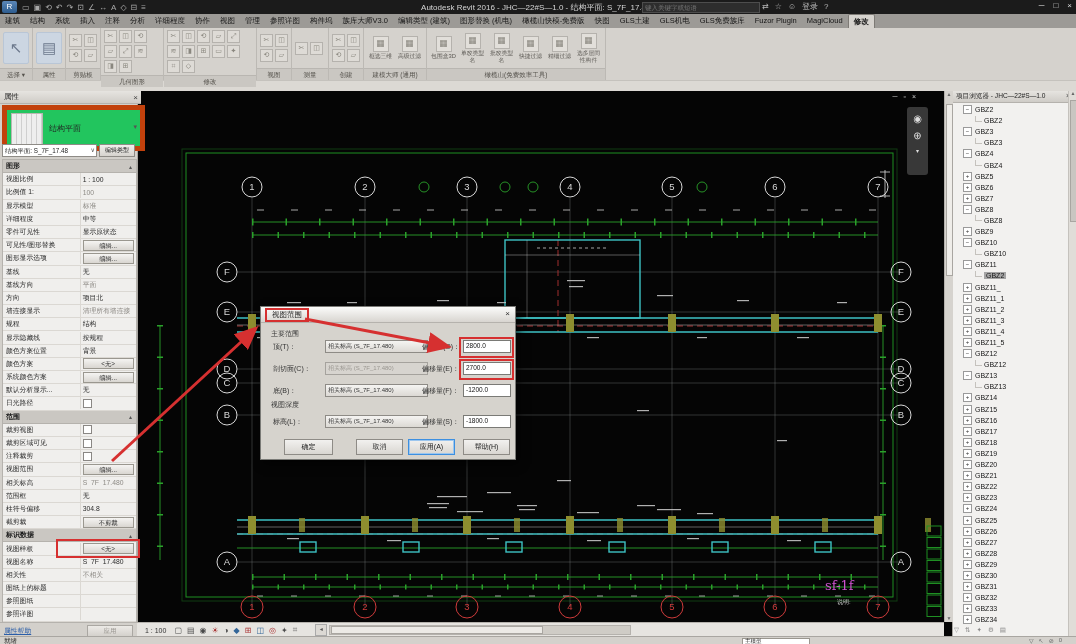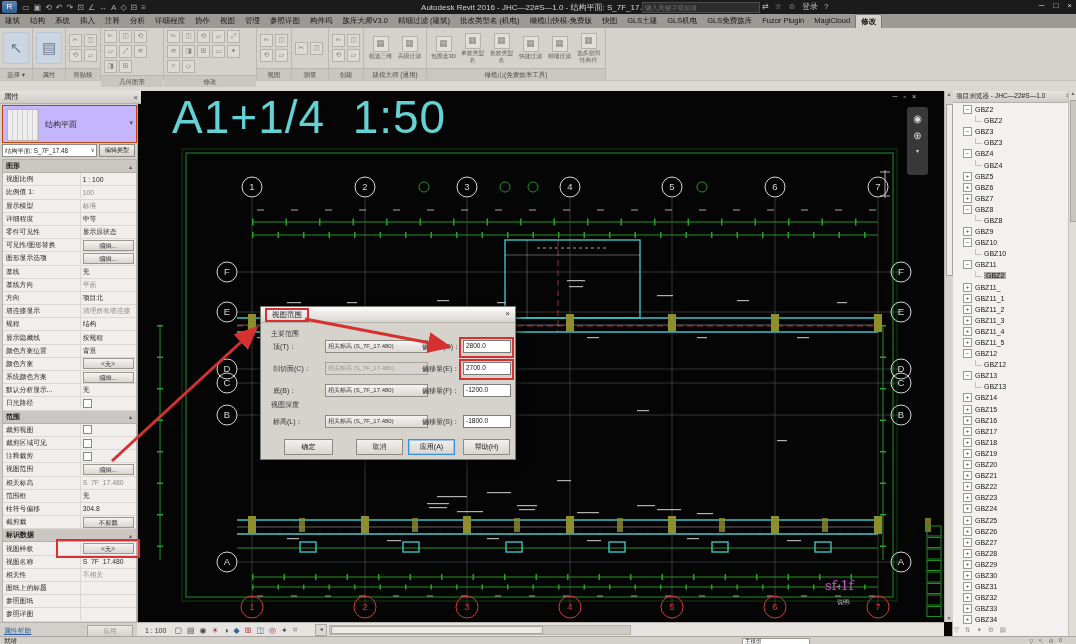--- a/index.html
+++ b/index.html
@@ -38,21 +38,21 @@
   .rbtn{display:flex;flex-direction:column;align-items:center;width:27px}
   .rbtn .ri{width:14px;height:14px;border:1px solid #b5b2ad;background:#e2dfda;color:#8a877f;
       font-size:9px;text-align:center;line-height:13px}
   .rbtn .rl{font-size:5.8px;color:#5c5954;text-align:center;line-height:6.5px;margin-top:1px;white-space:normal}
   #optionsbar{left:0;top:80px;width:1076px;height:10px;background:#dcd9d4;border-top:1px solid #c5c2bd;z-index:47}
   
   #palette{left:0;top:90px;width:137px;height:546px;background:#d3d0cb;z-index:10;border-right:1px solid #a9a6a1}
   #pal-title{left:0;top:0;width:137px;height:13px;background:linear-gradient(#e8e6e2,#cfccc7);
       border-bottom:1px solid #b5b2ad;font-size:7.5px;line-height:13px;padding-left:4px;color:#222}
   #pal-close{position:absolute;right:3px;top:1px;font-size:8px;color:#444}
-  #typebox{left:2px;top:15px;width:133px;height:36px;background:#c4b5fd;border:1px solid #c2410c}
+  #typebox{left:2px;top:15px;width:133px;height:36px;background:#22c55e;border:5px solid #c2410c}
   #typeimg{position:absolute;left:4px;top:3px;width:30px;height:30px;border:1px solid #b9b6b1;
       background:repeating-linear-gradient(90deg,#eee 0 4px,#cfcfcf 4px 5px)}
   #typename{position:absolute;left:42px;top:13px;font-size:8px;color:#222}
   #typecaret{position:absolute;right:3px;top:13px;font-size:7px;color:#555}
   #selrow{left:2px;top:54px;width:133px;height:13px;display:flex;gap:2px}
   #selector{flex:1;background:#fff;border:1px solid #8e8b86;font-size:6.3px;line-height:11px;
       padding:0 8px 0 2px;white-space:nowrap;overflow:hidden;position:relative}
   #selector i{position:absolute;right:1px;top:0;font-style:normal;font-size:6px;color:#555}
   #edittype{width:34px;background:linear-gradient(#f0efec,#d6d3ce);border:1px solid #8e8b86;
       font-size:6px;text-align:center;line-height:11px;white-space:nowrap}
@@ -199,22 +199,22 @@
       <span class="tab">插入</span>
       <span class="tab">注释</span>
       <span class="tab">分析</span>
       <span class="tab">详细程度</span>
       <span class="tab">协作</span>
       <span class="tab">视图</span>
       <span class="tab">管理</span>
       <span class="tab">参照详图</span>
       <span class="tab">构件坞</span>
       <span class="tab">族库大师V3.0</span>
-      <span class="tab">精细过滤 (建筑)</span>
-      <span class="tab">批改类型名 (机电)</span>
+      <span class="tab">编辑类型 (建筑)</span>
+      <span class="tab">图形替换 (机电)</span>
       <span class="tab">橄榄山快模-免费版</span>
       <span class="tab">快图</span>
       <span class="tab">GLS土建</span>
       <span class="tab">GLS机电</span>
       <span class="tab">GLS免费族库</span>
       <span class="tab">Fuzor Plugin</span>
       <span class="tab">MagiCloud</span>
       <span class="tab active">修改</span>
     </div>
   <div id="ribbon" class="abs">
@@ -532,21 +532,20 @@
           <span class="ph">阶段化</span>
         </div>
       </div>
     <div id="pal-foot" class="abs">
       <span id="prop-help">属性帮助</span>
       <span id="apply-btn">应用</span>
     </div>
   </div>
 
   <div id="canvas" class="abs">
-    <div id="heading">A1+1/4  1:50</div>
     <div id="viewctrl">
       <span>─</span>
       <span>▫</span>
       <span>×</span>
     </div>
     <div id="navbar">
       <span>◉</span>
       <span>⊕</span>
       <span style="font-size:6px">▾</span>
     </div>

